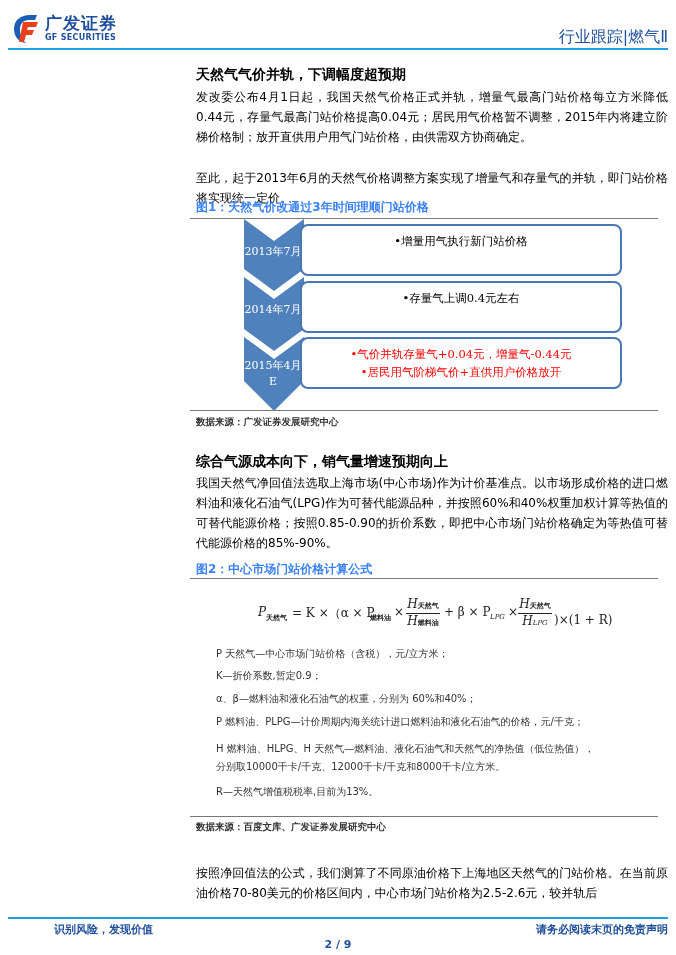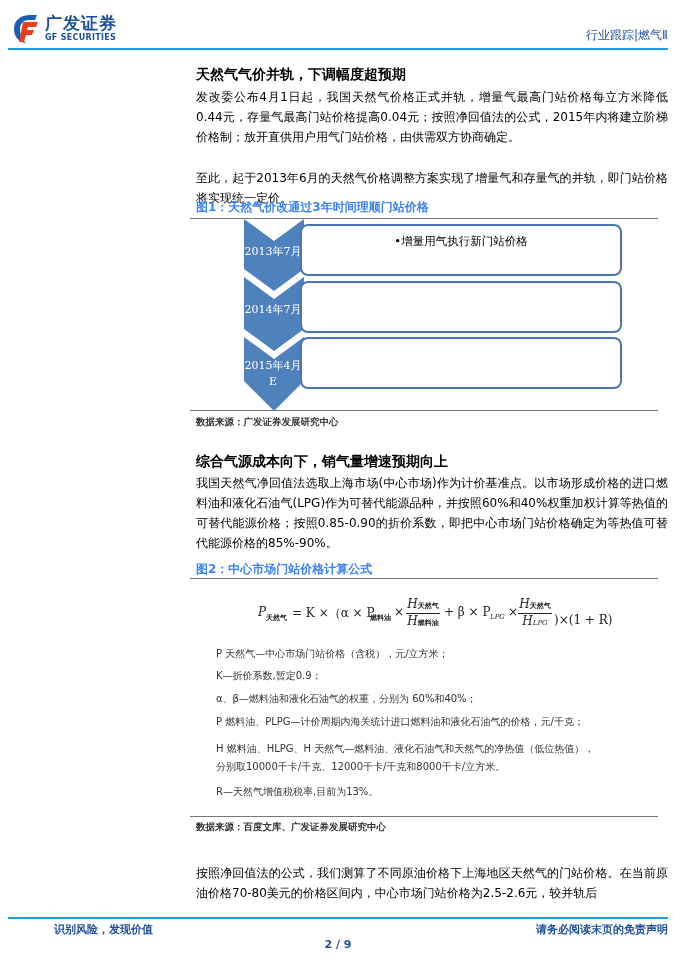--- a/index.html
+++ b/index.html
@@ -5,21 +5,21 @@
   html, body { margin:0; padding:0; background:#ffffff; }
   body { width:676px; height:955px; position:relative; overflow:hidden;
          font-family:"DejaVu Sans", "Liberation Sans", sans-serif; color:#000; }
   .abs { position:absolute; }
 
   
   .logo { left:10px; top:10px; width:120px; height:36px; }
   .logo-mark { position:absolute; left:0; top:4px; width:30px; height:30px; }
   .logo-cn { position:absolute; left:35px; top:2px; font-size:17px; font-weight:bold; color:#1f4f9c; letter-spacing:1px; white-space:nowrap; }
   .logo-en { position:absolute; left:35px; top:23px; font-size:8px; font-weight:bold; color:#1f4f9c; white-space:nowrap; letter-spacing:0.3px; }
-  .header-tag { right:8px; top:27px; font-size:12px; color:#1f4f9c; white-space:nowrap; }
+  .header-tag { right:8px; top:27px; font-size:16px; color:#1f4f9c; white-space:nowrap; }
   .header-line { left:8px; top:48px; width:660px; height:2px; background:#1ea0e0; }
 
   
   .sec-title { left:196px; font-size:14px; font-weight:bold; white-space:nowrap; }
   .para { left:196px; width:472px; font-size:12px; line-height:20px; text-align:justify; }
   .fig-cap { left:196px; font-size:12px; font-weight:bold; color:#3b82f6; white-space:nowrap; }
   .rule { left:190px; width:468px; height:1px; background:#777; }
   .source { left:196px; font-size:9.5px; font-weight:bold; color:#333; white-space:nowrap; }
 
   
@@ -46,42 +46,45 @@
     <path d="M4 15 C4 6 11 1 20 1 L27 1 L25 6 L19 6 C13 6 10 10 10 15 C10 22 13 27 16 29 C8 28 4 22 4 15 Z" fill="#1a5fb4"></path>
     <path d="M13 8 L28 8 L26 13 L18 13 L17 16 L24 16 L22 21 L16 21 L14 28 L9 28 Z" fill="#e8401c"></path>
   </svg>
   <span class="logo-cn">广发证券</span>
   <span class="logo-en">GF SECURITIES</span>
 </div>
 <div class="abs header-tag">行业跟踪|燃气Ⅱ</div>
 <div class="abs header-line"></div>
 
 <div class="abs sec-title" style="top:66px;">天然气气价并轨，下调幅度超预期</div>
-<div class="abs para" style="top:87px;">发改委公布4月1日起，我国天然气价格正式并轨，增量气最高门站价格每立方米降低0.44元，存量气最高门站价格提高0.04元；按照净回值法的公式，2015年内将建立阶梯价格制；放开直供用户用气门站价格，由供需双方协商确定。</div>
+<div class="abs para" style="top:87px;">发改委公布4月1日起，我国天然气价格正式并轨，增量气最高门站价格每立方米降低0.44元，存量气最高门站价格提高0.04元；居民用气价格暂不调整，2015年内将建立阶梯价格制；放开直供用户用气门站价格，由供需双方协商确定。</div>
 <div class="abs para" style="top:168px;">至此，起于2013年6月的天然气价格调整方案实现了增量气和存量气的并轨，即门站价格将实现统一定价。</div>
 
 <div class="abs fig-cap" style="top:199px;">图1：天然气价改通过3年时间理顺门站价格</div>
 <div class="abs rule" style="top:218px;"></div>
 
 <svg class="abs" style="left:244px; top:219px;" width="60" height="192" viewBox="0 0 60 192">
   <polygon points="0,0 30,22 60,0 60,50 30,72 0,50" fill="#4f81bd"></polygon>
   <polygon points="0,58 30,80 60,58 60,110 30,132 0,110" fill="#4f81bd"></polygon>
   <polygon points="0,118 30,140 60,118 60,162 30,192 0,162" fill="#4f81bd"></polygon>
 </svg>
 
 <div class="abs tl-label" style="top:244px;">2013年7月</div>
 <div class="abs tl-label" style="top:302px;">2014年7月</div>
 <div class="abs tl-label" style="top:358px;">2015年4月E</div>
 
 <div class="abs tl-box" style="top:224px; height:52px; padding-top:6px;">
   <div>•增量用气执行新门站价格</div>
 </div>
 <div class="abs tl-box" style="top:281px; height:52px; padding-top:6px;">
+  <div>•存量气上调0.4元左右</div>
 </div>
 <div class="abs tl-box red" style="top:337px; height:52px; padding-top:6px;">
+  <div>•气价并轨存量气+0.04元，增量气-0.44元</div>
+  <div>•居民用气阶梯气价+直供用户价格放开</div>
 </div>
 
 <div class="abs rule" style="top:410px;"></div>
 <div class="abs source" style="top:416px;">数据来源：广发证券发展研究中心</div>
 
 <div class="abs sec-title" style="top:453px;">综合气源成本向下，销气量增速预期向上</div>
 <div class="abs para" style="top:473px;">我国天然气净回值法选取上海市场(中心市场)作为计价基准点。以市场形成价格的进口燃料油和液化石油气(LPG)作为可替代能源品种，并按照60%和40%权重加权计算等热值的可替代能源价格；按照0.85-0.90的折价系数，即把中心市场门站价格确定为等热值可替代能源价格的85%-90%。</div>
 
 <div class="abs fig-cap" style="top:561px;">图2：中心市场门站价格计算公式</div>
 <div class="abs rule" style="top:578px;"></div>

